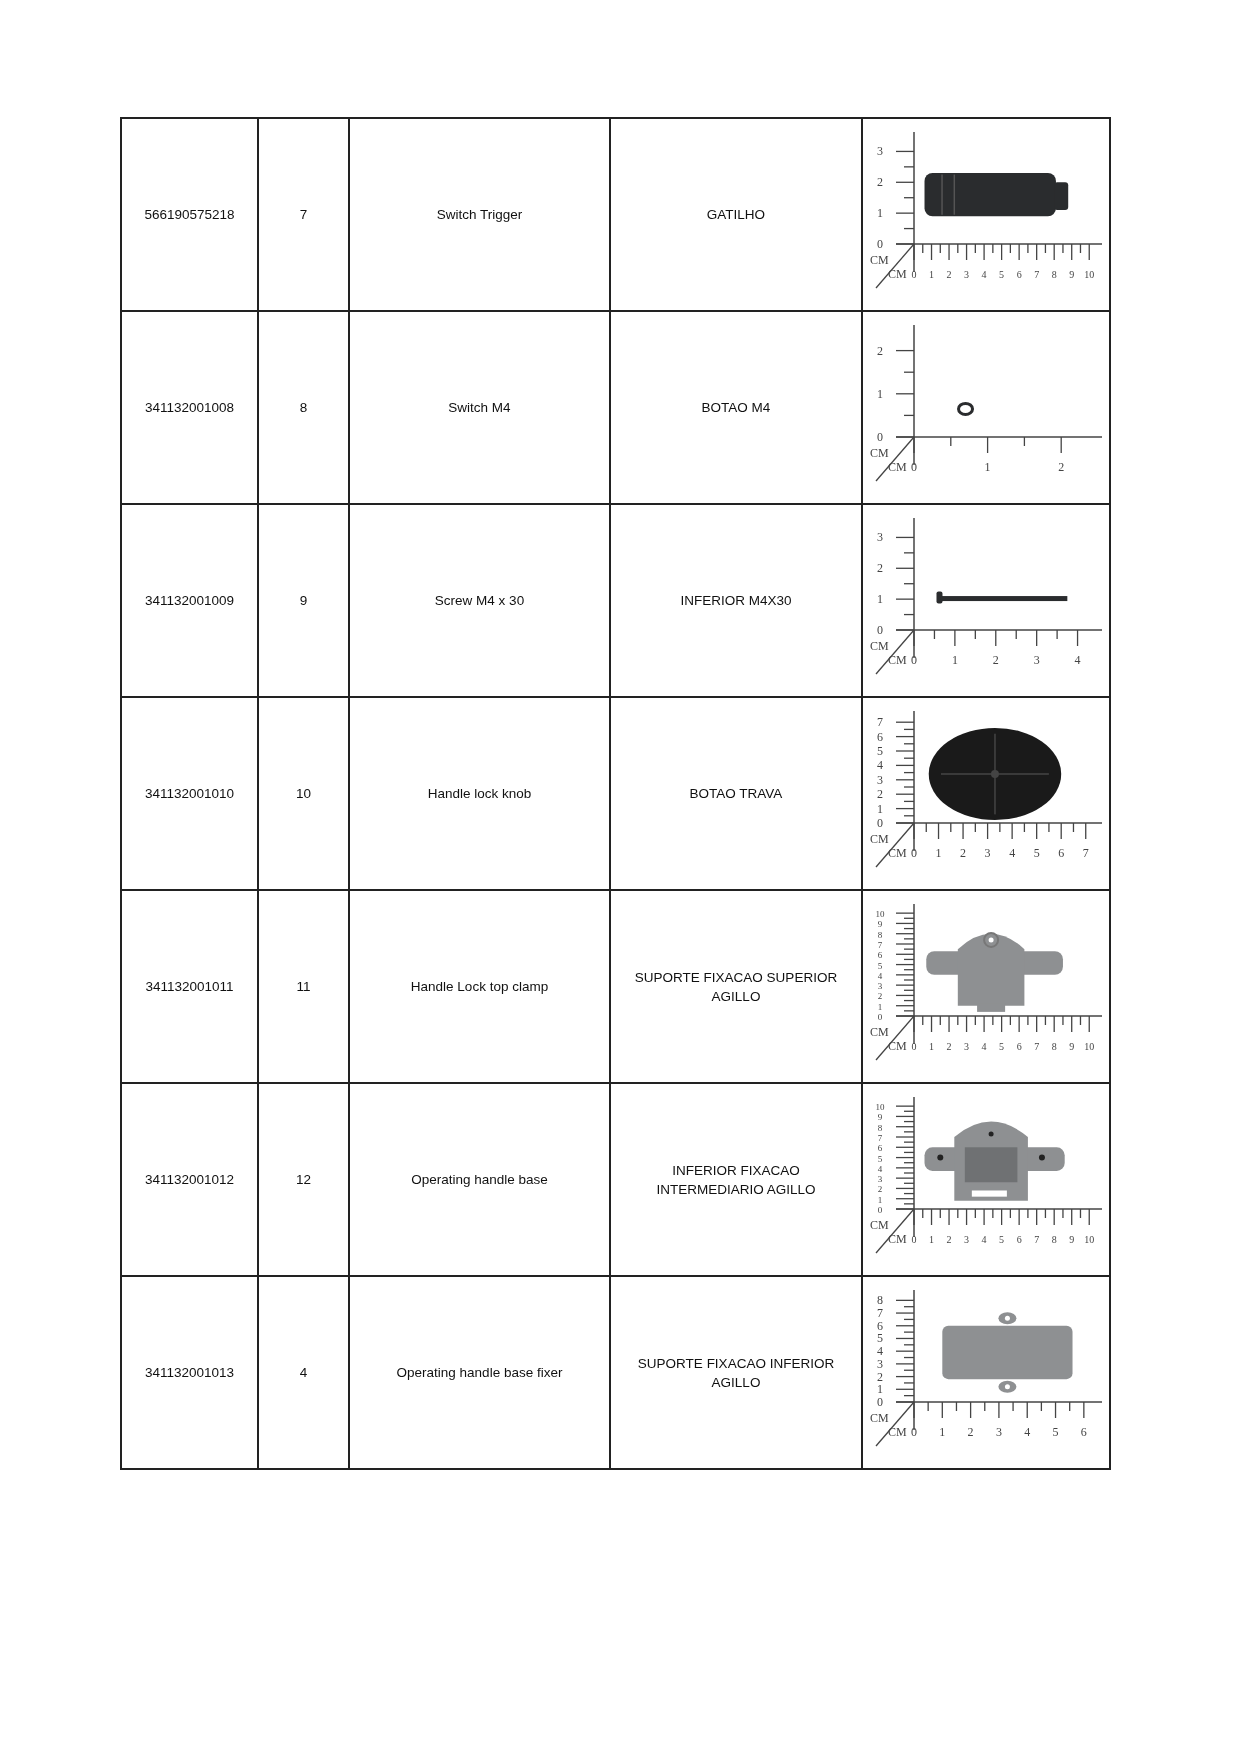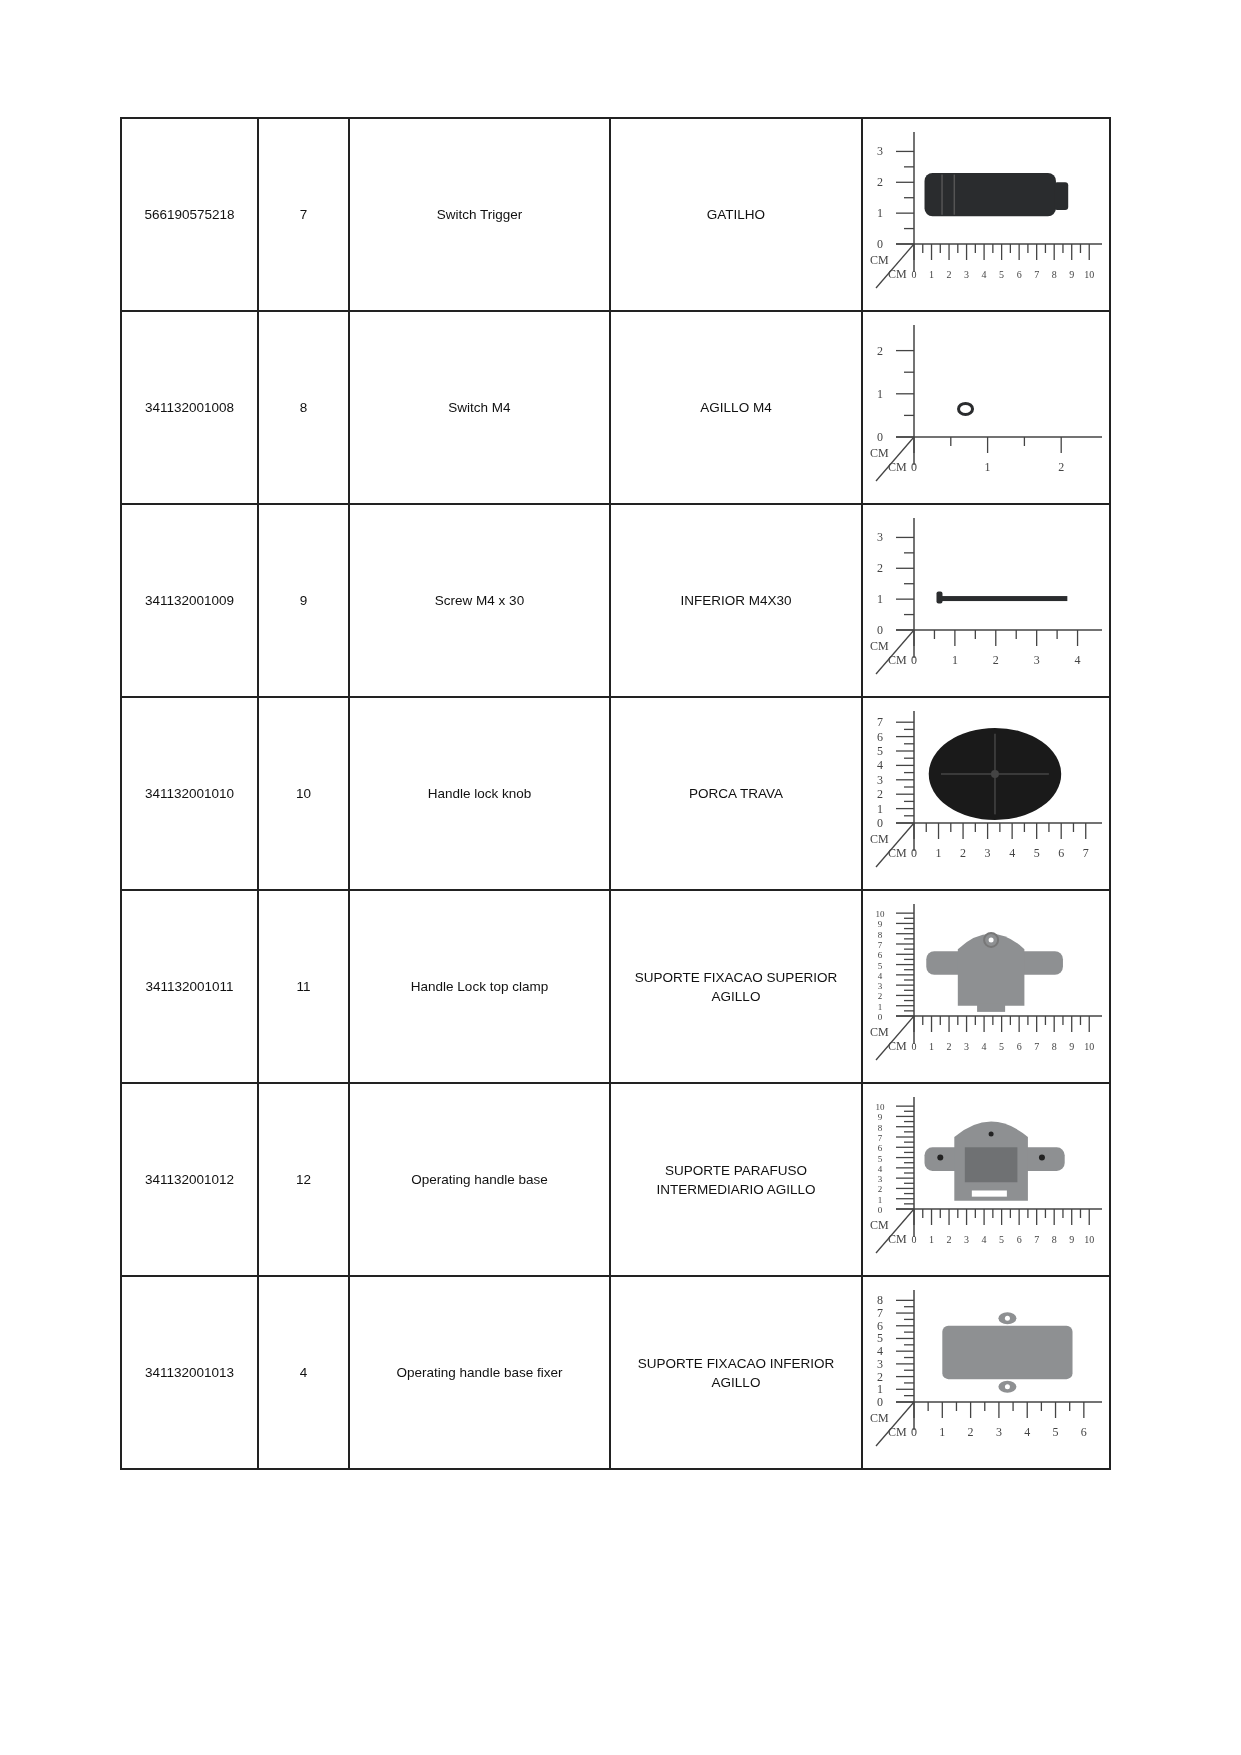--- a/index.html
+++ b/index.html
@@ -86,21 +86,21 @@
               <line x1="88.3047619047619" y1="50.57142857142857" x2="88.3047619047619" y2="90.68571428571428" stroke="#555" stroke-width="1.5"></line>
             </g>
           </svg>
         </td>
   </tr>
 
   <tr class="row">
     <td><span class="txt">341132001008</span></td>
     <td><span class="txt">8</span></td>
     <td><span class="txt">Switch M4</span></td>
-    <td><span class="txt">AGILLO M4</span></td>
+    <td><span class="txt">BOTAO M4</span></td>
     <td class="img">
           <svg width="240" height="182" viewBox="0 0 240 182">
             <line x1="48" y1="8" x2="48" y2="148" stroke="#444444" stroke-width="1.5"></line>
             <line x1="30" y1="120" x2="236" y2="120" stroke="#444444" stroke-width="1.5"></line>
             <line x1="48" y1="120" x2="10" y2="164" stroke="#444444" stroke-width="1.3"></line>
             <line x1="30" y1="120" x2="48" y2="120" stroke="#444444" stroke-width="1.3"></line>
             <line x1="38" y1="98.4" x2="48" y2="98.4" stroke="#444444" stroke-width="1.3"></line>
             <line x1="30" y1="76.8" x2="48" y2="76.8" stroke="#444444" stroke-width="1.3"></line>
             <line x1="38" y1="55.19999999999999" x2="48" y2="55.19999999999999" stroke="#444444" stroke-width="1.3"></line>
             <line x1="30" y1="33.599999999999994" x2="48" y2="33.599999999999994" stroke="#444444" stroke-width="1.3"></line>
@@ -166,21 +166,21 @@
               <rect x="74.57777777777778" y="86.05714285714285" width="126.75555555555555" height="5" fill="#2a2c2e"></rect>
             </g>
           </svg>
         </td>
   </tr>
 
   <tr class="row">
     <td><span class="txt">341132001010</span></td>
     <td><span class="txt">10</span></td>
     <td><span class="txt">Handle lock knob</span></td>
-    <td><span class="txt">PORCA TRAVA</span></td>
+    <td><span class="txt">BOTAO TRAVA</span></td>
     <td class="img">
           <svg width="240" height="182" viewBox="0 0 240 182">
             <line x1="48" y1="8" x2="48" y2="148" stroke="#444444" stroke-width="1.5"></line>
             <line x1="30" y1="120" x2="236" y2="120" stroke="#444444" stroke-width="1.5"></line>
             <line x1="48" y1="120" x2="10" y2="164" stroke="#444444" stroke-width="1.3"></line>
             <line x1="30" y1="120" x2="48" y2="120" stroke="#444444" stroke-width="1.3"></line>
             <line x1="38" y1="112.8" x2="48" y2="112.8" stroke="#444444" stroke-width="1.3"></line>
             <line x1="30" y1="105.6" x2="48" y2="105.6" stroke="#444444" stroke-width="1.3"></line>
             <line x1="38" y1="98.4" x2="48" y2="98.4" stroke="#444444" stroke-width="1.3"></line>
             <line x1="30" y1="91.2" x2="48" y2="91.2" stroke="#444444" stroke-width="1.3"></line>
@@ -321,21 +321,21 @@
               <circle cx="125.10476190476192" cy="43.88571428571427" r="2.5" fill="#fff"></circle>
             </g>
           </svg>
         </td>
   </tr>
 
   <tr class="row">
     <td><span class="txt">341132001012</span></td>
     <td><span class="txt">12</span></td>
     <td><span class="txt">Operating handle base</span></td>
-    <td><span class="txt">SUPORTE PARAFUSO INTERMEDIARIO AGILLO</span></td>
+    <td><span class="txt">INFERIOR FIXACAO INTERMEDIARIO AGILLO</span></td>
     <td class="img">
           <svg width="240" height="182" viewBox="0 0 240 182">
             <line x1="48" y1="8" x2="48" y2="148" stroke="#444444" stroke-width="1.5"></line>
             <line x1="30" y1="120" x2="236" y2="120" stroke="#444444" stroke-width="1.5"></line>
             <line x1="48" y1="120" x2="10" y2="164" stroke="#444444" stroke-width="1.3"></line>
             <line x1="30" y1="120" x2="48" y2="120" stroke="#444444" stroke-width="1.3"></line>
             <line x1="38" y1="114.85714285714286" x2="48" y2="114.85714285714286" stroke="#444444" stroke-width="1.3"></line>
             <line x1="30" y1="109.71428571428571" x2="48" y2="109.71428571428571" stroke="#444444" stroke-width="1.3"></line>
             <line x1="38" y1="104.57142857142857" x2="48" y2="104.57142857142857" stroke="#444444" stroke-width="1.3"></line>
             <line x1="30" y1="99.42857142857143" x2="48" y2="99.42857142857143" stroke="#444444" stroke-width="1.3"></line>

